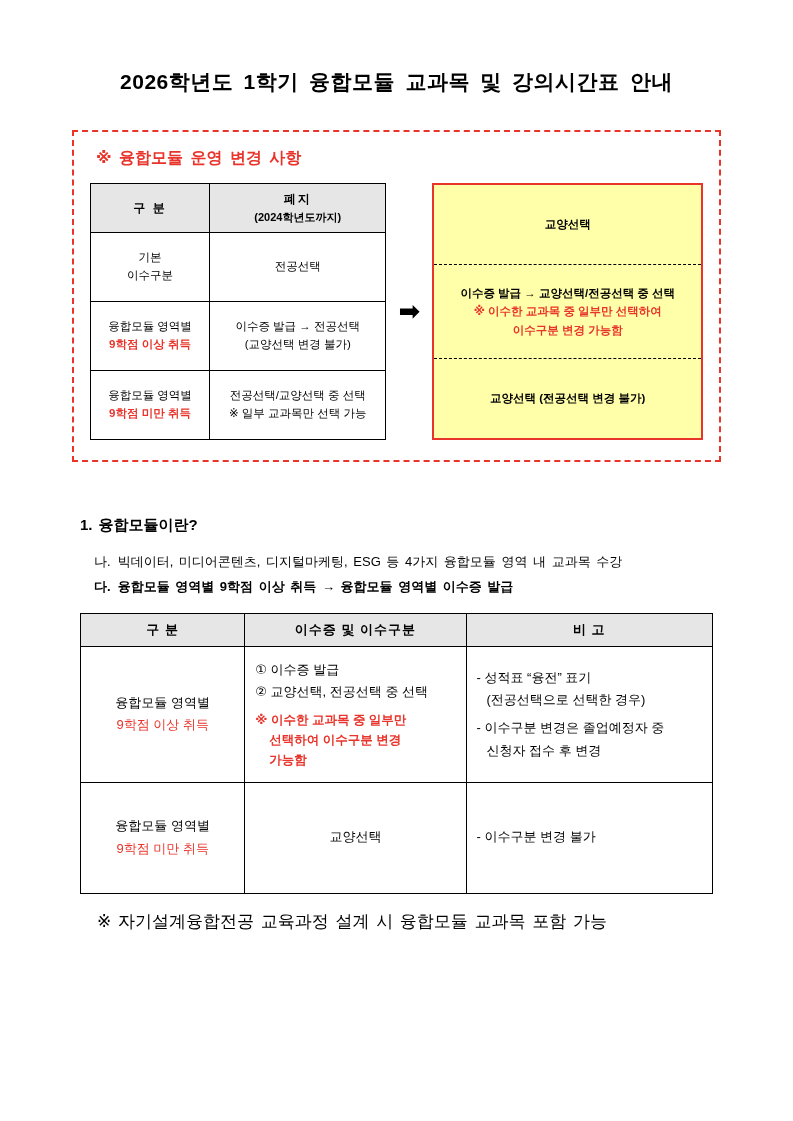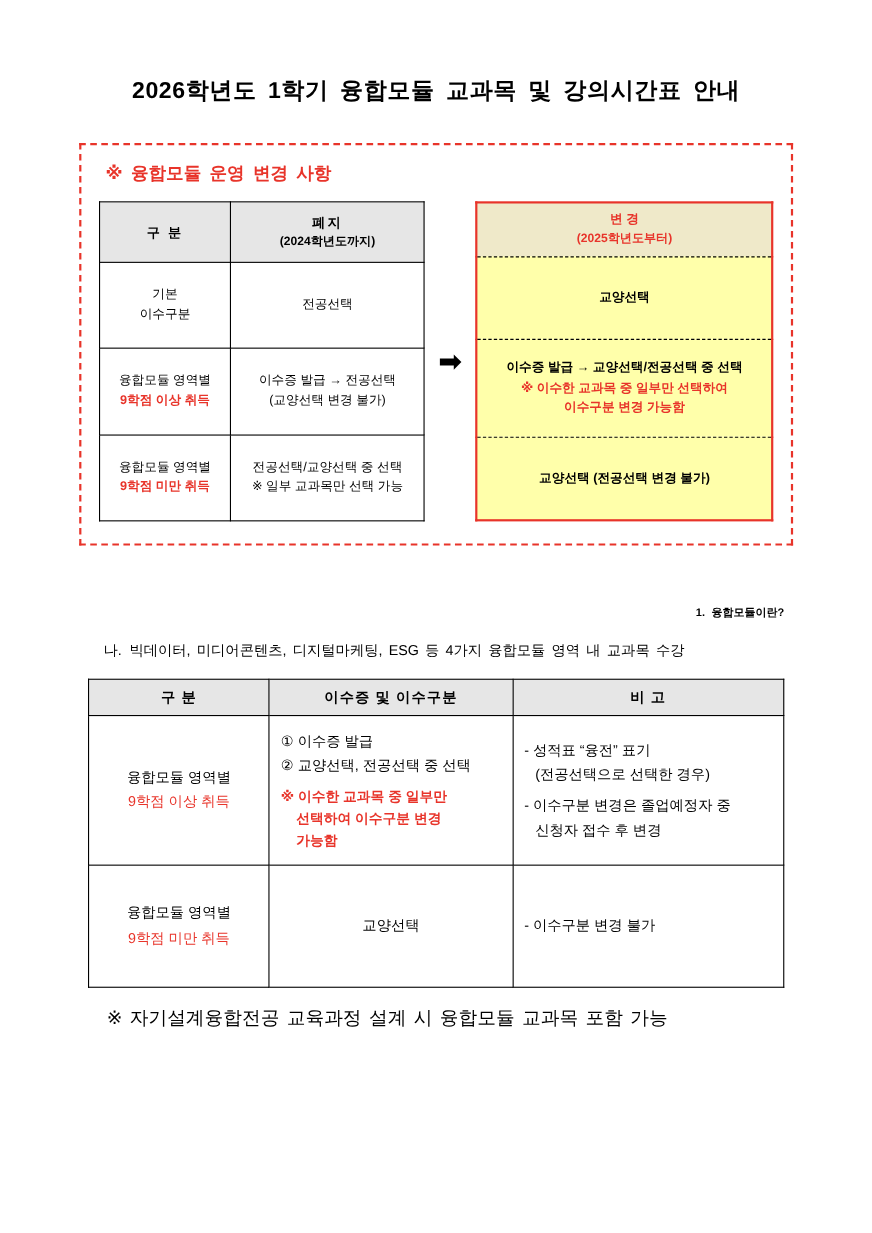--- a/index.html
+++ b/index.html
@@ -141,25 +141,24 @@
   }
   .chg-body .blk {
     color: #000;
   }
 
   
   .section {
     margin: 54px 80px 0 80px;
   }
   .sec-title {
-    font-size: 10px;
+    font-size: 15px;
     font-weight: bold;
     margin: 0 0 14px 0;
     word-spacing: 2px;
-    text-align: right;
   }
   .sec-title .num {
     margin-right: 6px;
   }
   .bullet-list {
     margin: 0 0 0 14px;
     padding: 0;
     list-style: none;
   }
   .bullet-list li {
@@ -285,26 +284,20 @@
         </tr>
       </tbody>
         </table>
 
       <div class="arrow-cell">
         <span class="arrow">➡</span>
       </div>
 
       <table class="chg-table">
         <tbody>
-            <tr>
-          <td class="chg-head">
-            <span>변 경</span>
-            <span class="sub">(2025학년도부터)</span>
-          </td>
-        </tr>
         <tr>
           <td class="chg-body" style="height:62px;">교양선택</td>
         </tr>
         <tr>
           <td class="chg-body mid" style="height:76px;">
             <span class="item-line blk">이수증 발급 → 교양선택/전공선택 중 선택</span>
             <span class="item-line">※ 이수한 교과목 중 일부만 선택하여</span>
             <span class="item-line">이수구분 변경 가능함</span>
           </td>
         </tr>
@@ -318,20 +311,23 @@
   </div>
 
   <div class="section">
     <div class="sec-title">
       <span class="num">1.</span><span>융합모듈이란?</span>
     </div>
 
     <ul class="bullet-list">
       <li>
         <span class="mk">나.</span><span>빅데이터, 미디어콘텐츠, 디지털마케팅, ESG 등 4가지 융합모듈 영역 내 교과목 수강</span>
+      </li>
+      <li class="bold">
+        <span class="mk">다.</span><span>융합모듈 영역별 9학점 이상 취득 → 융합모듈 영역별 이수증 발급</span>
       </li>
     </ul>
 
     <table class="main-table">
       <colgroup>
         <col style="width:26%">
         <col style="width:35%">
         <col style="width:39%">
       </colgroup>
       <tbody>

